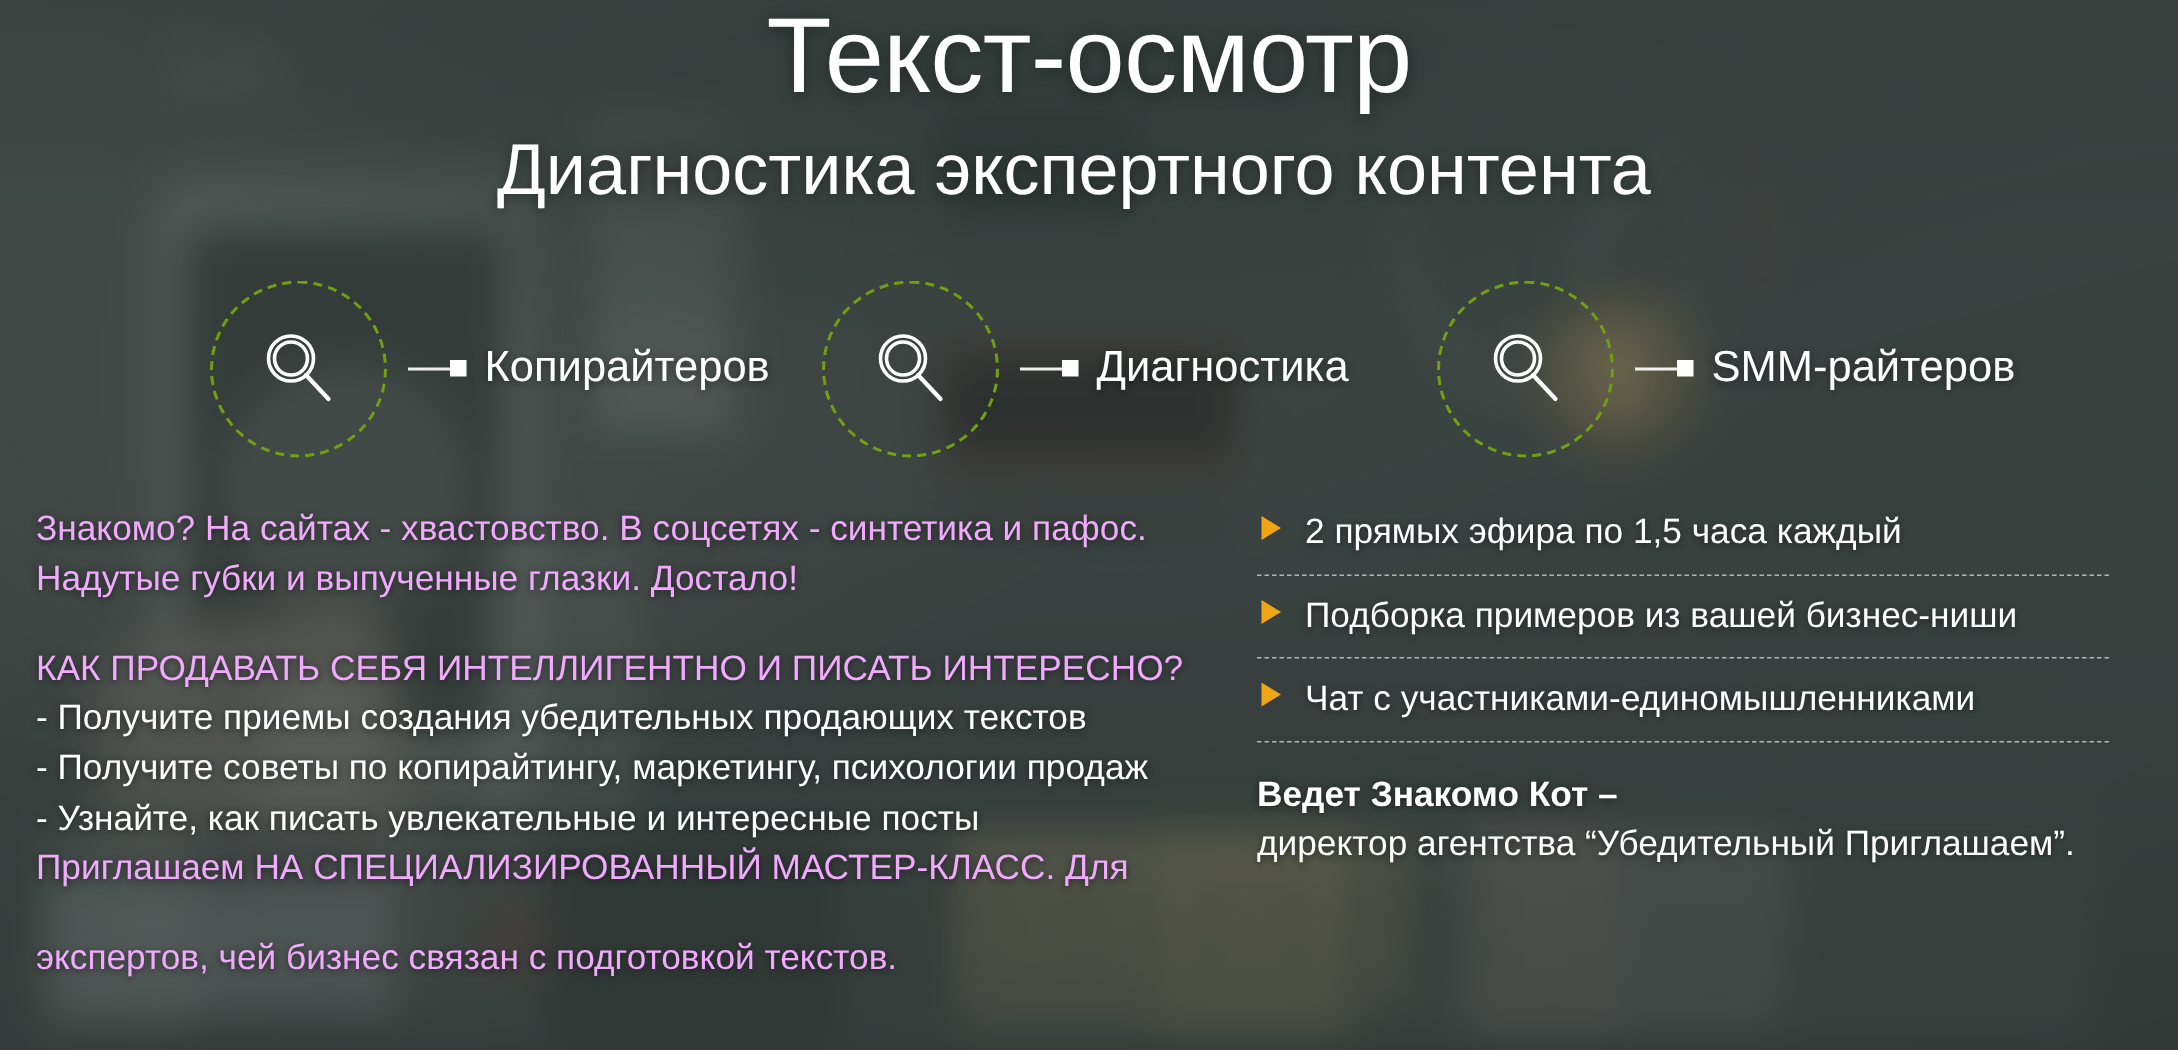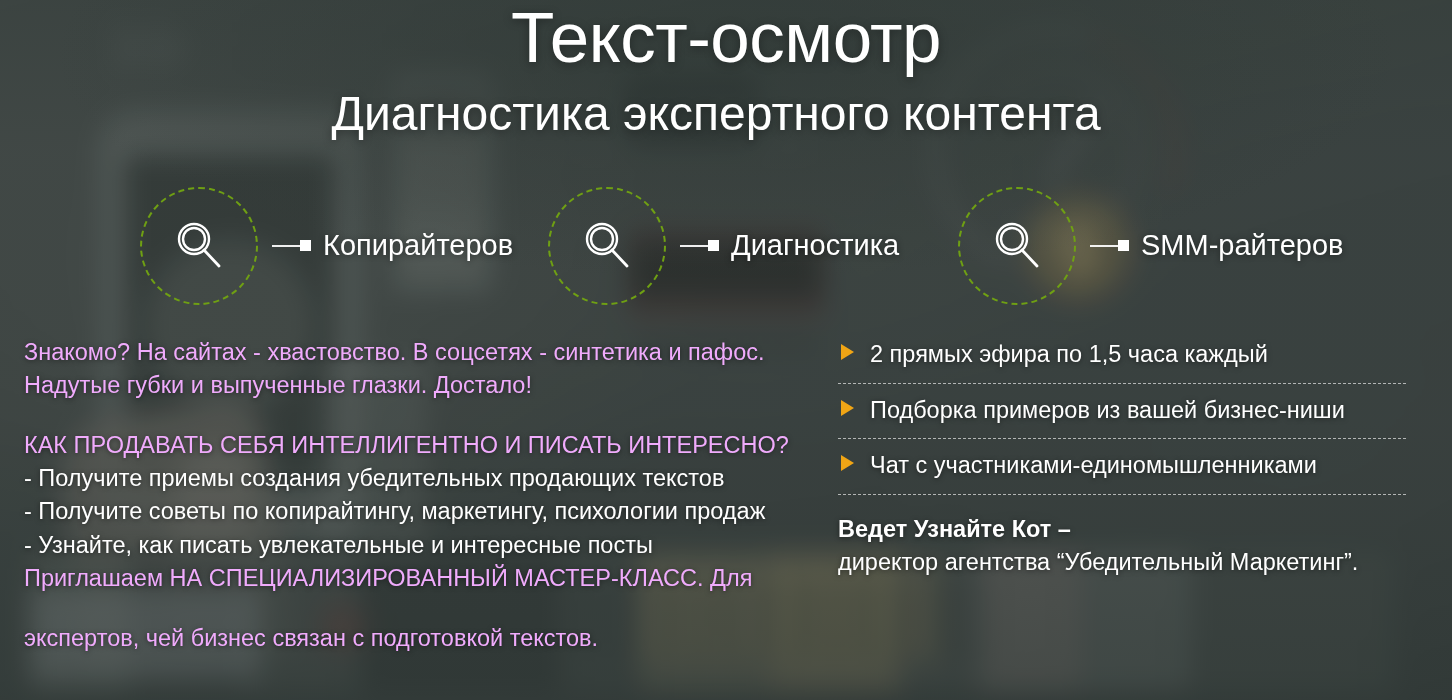--- a/index.html
+++ b/index.html
@@ -416,20 +416,20 @@
         <span class="tri" style="border-left-color: rgb(240, 165, 21);"></span>
         <span class="feat-text">Подборка примеров из вашей бизнес-ниши</span>
       </div>
 
       <div class="feat">
         <span class="tri" style="border-left-color: rgb(240, 165, 21);"></span>
         <span class="feat-text">Чат с участниками-единомышленниками</span>
       </div>
 
       <div class="host">
-        <span class="strong">Ведет Узнайте Кот –</span>
-        <span>директор агентства “Убедительный Маркетинг”.</span>
+        <span class="strong">Ведет Знакомо Кот –</span>
+        <span>директор агентства “Убедительный Приглашаем”.</span>
       </div>
 
     </div>
 
   </div>
 </div>
 
 </body></html>

